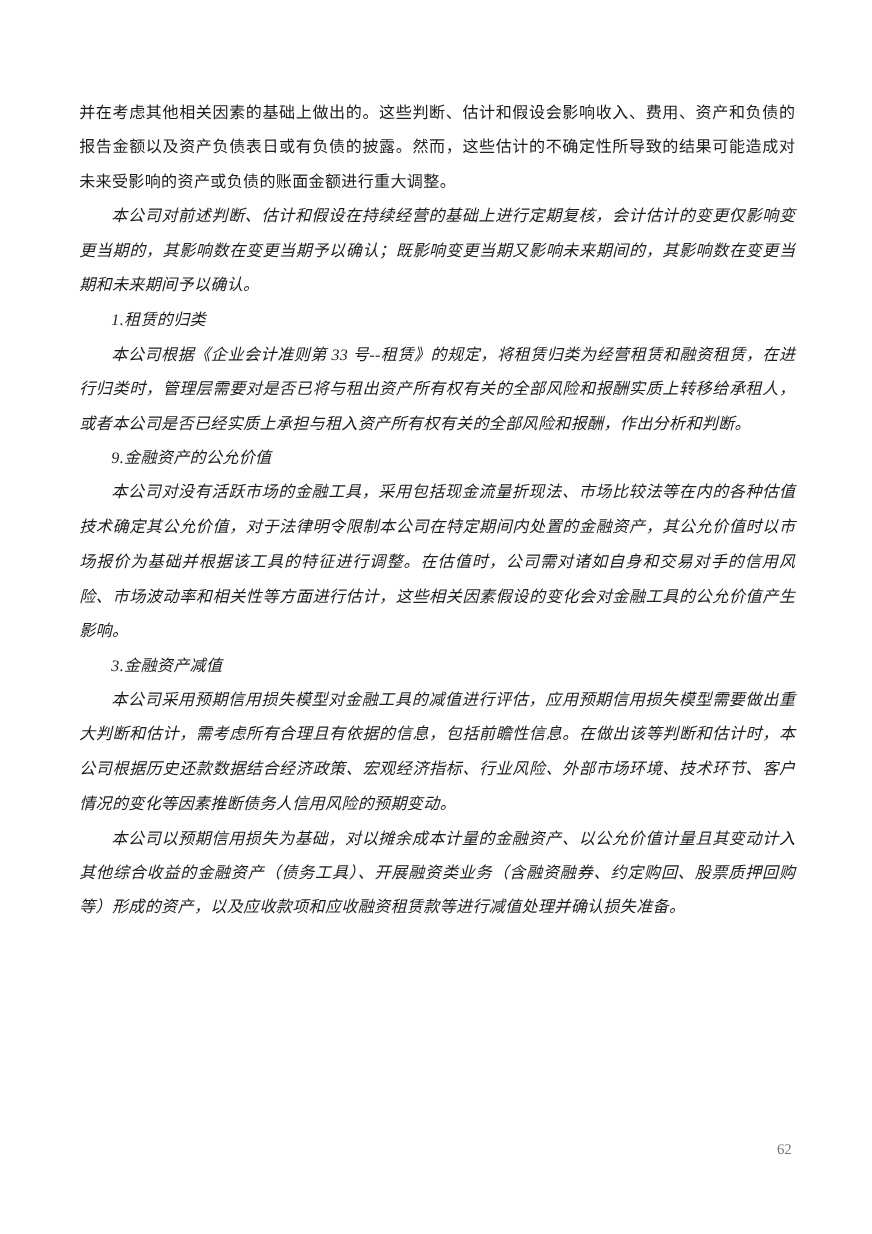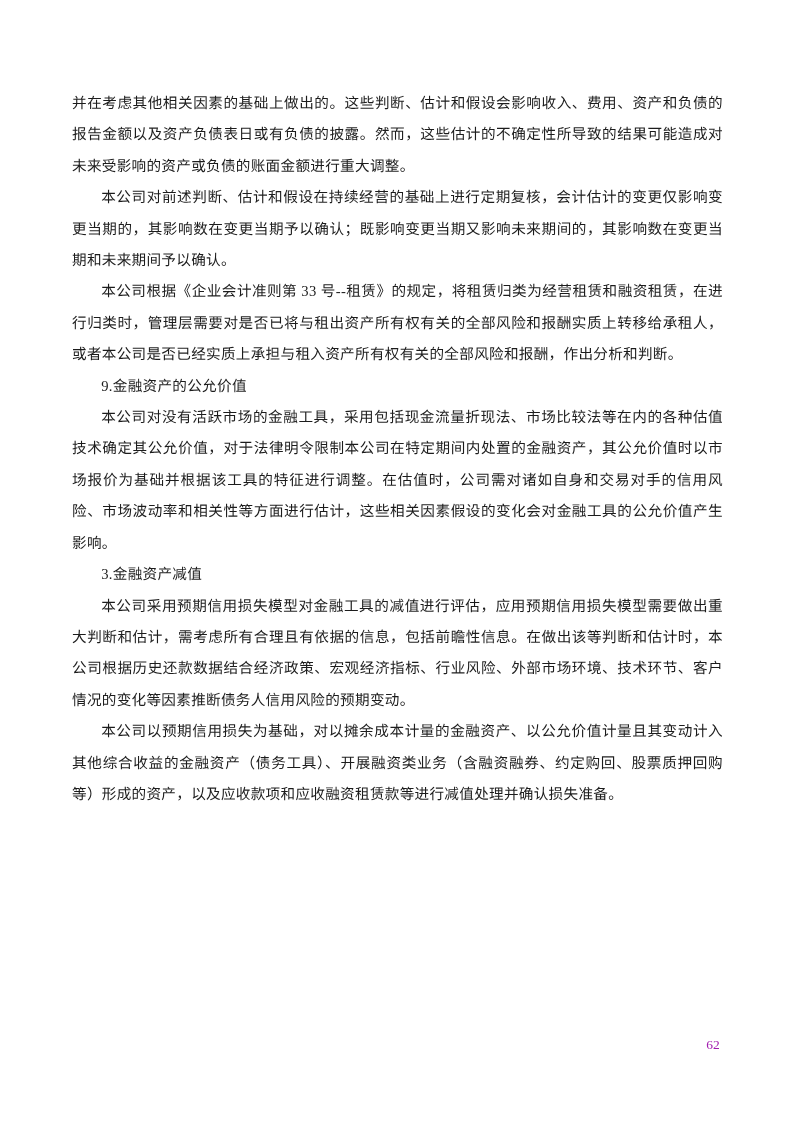--- a/index.html
+++ b/index.html
@@ -25,40 +25,42 @@
     line-height: 31.4px;
     text-align: justify;
     letter-spacing: 0.3px;
   }
   .content p {
     margin: 0;
     padding: 0;
   }
   .content p.indent {
     text-indent: 2em;
+    font-style: italic;
   }
   .page-number {
     position: absolute;
     top: 1036px;
     left: 698px;
     width: 30px;
     text-align: center;
     font-size: 13.5px;
     line-height: 18px;
-    color: #a21caf;
+    color: #737373;
   }
 </style>
 </head>
 <body>
 
 <div class="page">
   <div class="content">
 
   <p>并在考虑其他相关因素的基础上做出的。这些判断、估计和假设会影响收入、费用、资产和负债的报告金额以及资产负债表日或有负债的披露。然而，这些估计的不确定性所导致的结果可能造成对未来受影响的资产或负债的账面金额进行重大调整。</p>
       <p class="indent">本公司对前述判断、估计和假设在持续经营的基础上进行定期复核，会计估计的变更仅影响变更当期的，其影响数在变更当期予以确认；既影响变更当期又影响未来期间的，其影响数在变更当期和未来期间予以确认。</p>
+      <p class="indent">1.租赁的归类</p>
       <p class="indent">本公司根据《企业会计准则第 33 号--租赁》的规定，将租赁归类为经营租赁和融资租赁，在进行归类时，管理层需要对是否已将与租出资产所有权有关的全部风险和报酬实质上转移给承租人，或者本公司是否已经实质上承担与租入资产所有权有关的全部风险和报酬，作出分析和判断。</p>
       <p class="indent">9.金融资产的公允价值</p>
       <p class="indent">本公司对没有活跃市场的金融工具，采用包括现金流量折现法、市场比较法等在内的各种估值技术确定其公允价值，对于法律明令限制本公司在特定期间内处置的金融资产，其公允价值时以市场报价为基础并根据该工具的特征进行调整。在估值时，公司需对诸如自身和交易对手的信用风险、市场波动率和相关性等方面进行估计，这些相关因素假设的变化会对金融工具的公允价值产生影响。</p>
       <p class="indent">3.金融资产减值</p>
       <p class="indent">本公司采用预期信用损失模型对金融工具的减值进行评估，应用预期信用损失模型需要做出重大判断和估计，需考虑所有合理且有依据的信息，包括前瞻性信息。在做出该等判断和估计时，本公司根据历史还款数据结合经济政策、宏观经济指标、行业风险、外部市场环境、技术环节、客户情况的变化等因素推断债务人信用风险的预期变动。</p>
       <p class="indent">本公司以预期信用损失为基础，对以摊余成本计量的金融资产、以公允价值计量且其变动计入其他综合收益的金融资产（债务工具）、开展融资类业务（含融资融券、约定购回、股票质押回购等）形成的资产，以及应收款项和应收融资租赁款等进行减值处理并确认损失准备。</p>
     </div>
   <div class="page-number">62</div>
 </div>
 

